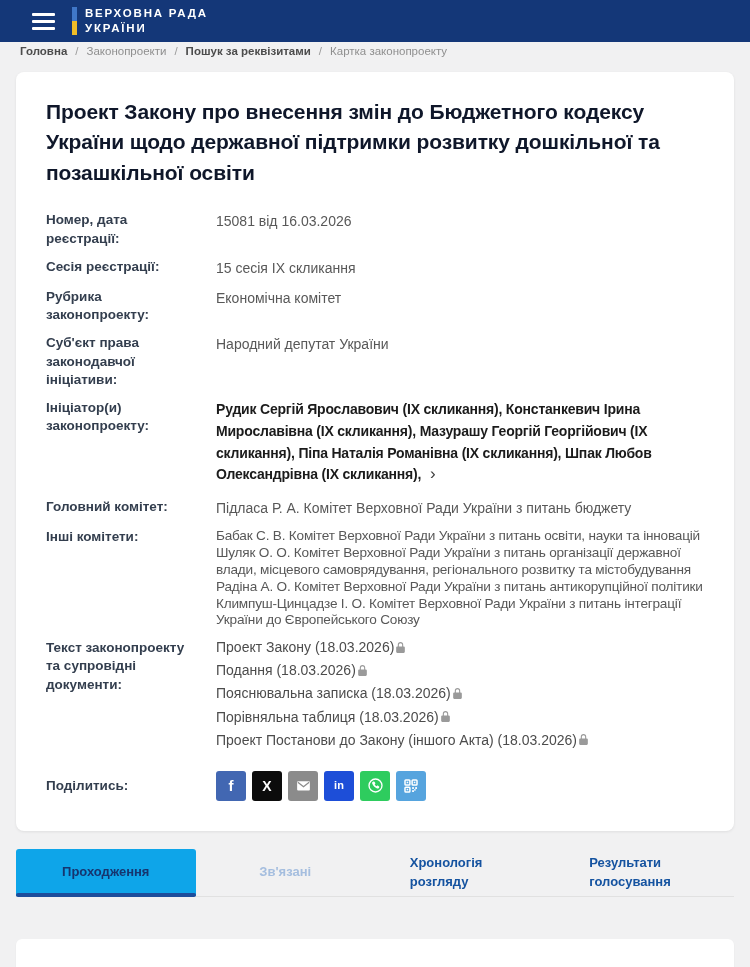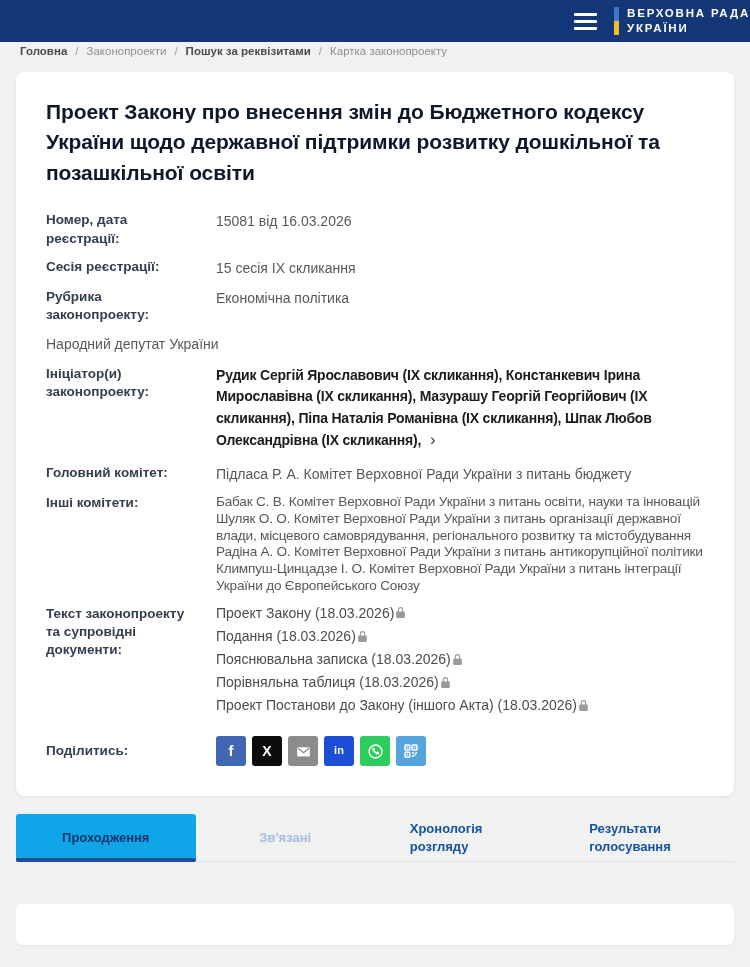--- a/index.html
+++ b/index.html
@@ -4,21 +4,21 @@
 <style>
   * { margin:0; padding:0; box-sizing:border-box; }
   html,body { width:750px; height:967px; }
   body {
     background:#f1f1f2;
     font-family:"Liberation Sans", sans-serif;
     overflow:hidden;
     position:relative;
   }
   
-  .topbar { height:42px; background:#143778; display:flex; align-items:center; padding-left:32px;justify-content:flex-end; }
+  .topbar { height:42px; background:#143778; display:flex; align-items:center; padding-left:32px; }
   .menu-icon { width:23px; display:flex; flex-direction:column; gap:4px; cursor:pointer; }
   .menu-icon i { display:block; height:3px; background:#fff; border-radius:1px; }
   .logo { display:flex; align-items:center; margin-left:17px; gap:8px; cursor:pointer; }
   .flag { width:5px; height:28px; display:flex; flex-direction:column; }
   .flag .fb { flex:1; background:#4077c8; }
   .flag .fy { flex:1; background:#f0bd28; }
   .logo-text { color:#fff; font-weight:bold; font-size:11.5px; letter-spacing:1.8px; text-transform:uppercase; line-height:1.3; }
   
   .breadcrumb { padding:3px 20px 15px; font-size:11.5px; display:flex; align-items:center; gap:8px; }
   .crumb { color:#8f8f8f; cursor:pointer; }
@@ -103,24 +103,25 @@
     <div class="fvalue">15081 від 16.03.2026</div>
   </div>
 
   <div class="frow">
     <div class="flabel">Сесія реєстрації:</div>
     <div class="fvalue">15 сесія IX скликання</div>
   </div>
 
   <div class="frow">
     <div class="flabel">Рубрика законопроекту:</div>
-    <div class="fvalue">Економічна політика</div>
-  </div>
-
-  <div class="frow">
+    <div class="fvalue">Економічна комітет</div>
+  </div>
+
+  <div class="frow">
+    <div class="flabel">Суб'єкт права законодавчої ініціативи:</div>
     <div class="fvalue">Народний депутат України</div>
   </div>
 
   <div class="frow initiators">
     <div class="flabel">Ініціатор(и) законопроекту:</div>
     <div class="fvalue">
       <span>Рудик Сергій Ярославович (IX скликання), Констанкевич Ірина Мирославівна (IX скликання), Мазурашу Георгій Георгійович (IX скликання), Піпа Наталія Романівна (IX скликання), Шпак Любов Олександрівна (IX скликання),</span>
       <a class="more-link">›</a>
     </div>
   </div>

